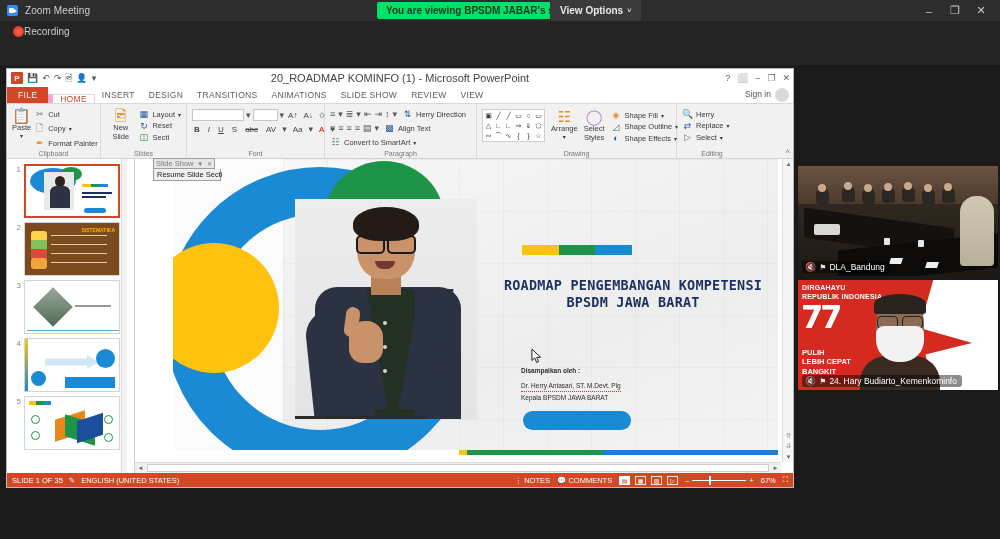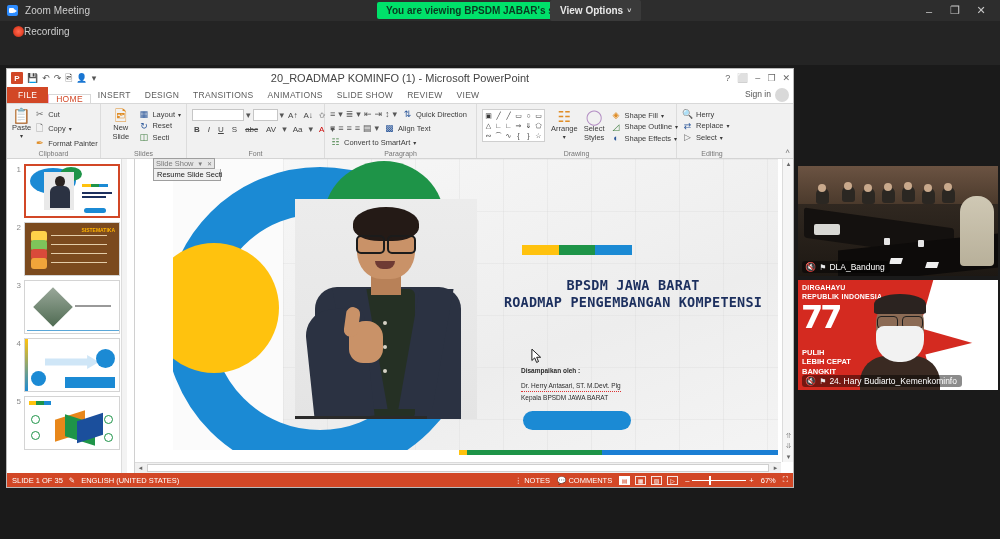--- a/index.html
+++ b/index.html
@@ -85,21 +85,21 @@
   .ppt-tabs {
     height:16px; display:flex; align-items:stretch; font-size:8.5px;
     position:relative; background:#fff;
   }
   .tab {
     padding:0 7px; display:flex; align-items:center; color:#5c5c5c;
     letter-spacing:.3px; text-transform:uppercase;
   }
   .tab.file { background:#d24726; color:#fff; font-weight:normal; padding:0 11px;}
   .tab.active { color:#d24726; background:#fff; border-top:1px solid #d8d8d8;
-    border-left:1px solid #f9a8d4; border-right:1px solid #d8d8d8;margin-top:7px; }
+    border-left:5px solid #f9a8d4; border-right:1px solid #d8d8d8;margin-top:7px; }
   .signin { position:absolute; right:22px; top:2px; font-size:8.5px; color:#555;}
   .signin-ava { position:absolute; right:4px; top:1px; width:14px;height:14px;
      border-radius:50%; background:#d9d9d9; }
 
   .ribbon {
     height:56px; background:#f1f1f1; border-top:1px solid #d8d8d8;
     border-bottom:1px solid #d4d4d4; display:flex; position:relative;
     font-size:8px; color:#3b3b3b;
   }
   .rgroup { position:relative; height:100%; padding:2px 5px 0 5px;
@@ -541,21 +541,21 @@
           <span class="pchar">≡</span>
           <span class="pchar">▾</span>
           <span class="pchar">≣</span>
           <span class="pchar">▾</span>
           <span class="pchar">⇤</span>
           <span class="pchar">⇥</span>
           <span class="pchar">↕</span>
           <span class="pchar">▾</span>
           <span class="smallbtn" style="margin-left:2px">
             <span class="gl ico-blue">⇅</span>
-            <span>Quick Direction</span>
+            <span>Herry Direction</span>
           </span>
         </div>
         <div class="parrow">
           <span class="pchar">≡</span>
           <span class="pchar">≡</span>
           <span class="pchar">≡</span>
           <span class="pchar">≡</span>
           <span class="pchar">▤</span>
           <span class="pchar">▾</span>
           <span class="smallbtn" style="margin-left:2px">
@@ -771,22 +771,22 @@
           <div class="sp-shadowbar"></div>
         </div>
 
         <div class="bar3">
           <i style="background:#ffc20e"></i>
             <i style="background:#1e9448"></i>
             <i style="background:#1b8ad4"></i>
         </div>
 
         <div class="slide-title">
+          <div>ROADMAP PENGEMBANGAN KOMPETENSI</div>
           <div>BPSDM JAWA BARAT</div>
-          <div>ROADMAP PENGEMBANGAN KOMPETENSI</div>
         </div>
 
         <div class="byblock">
           <div class="b1">Disampaikan oleh :</div>
           <div style="height:4px"></div>
           <div class="u-red">Dr. Herry Antasari, ST. M.Devt. Plg</div>
           <div>Kepala BPSDM JAWA BARAT</div>
         </div>
 
         <div class="blue-pill"></div>

